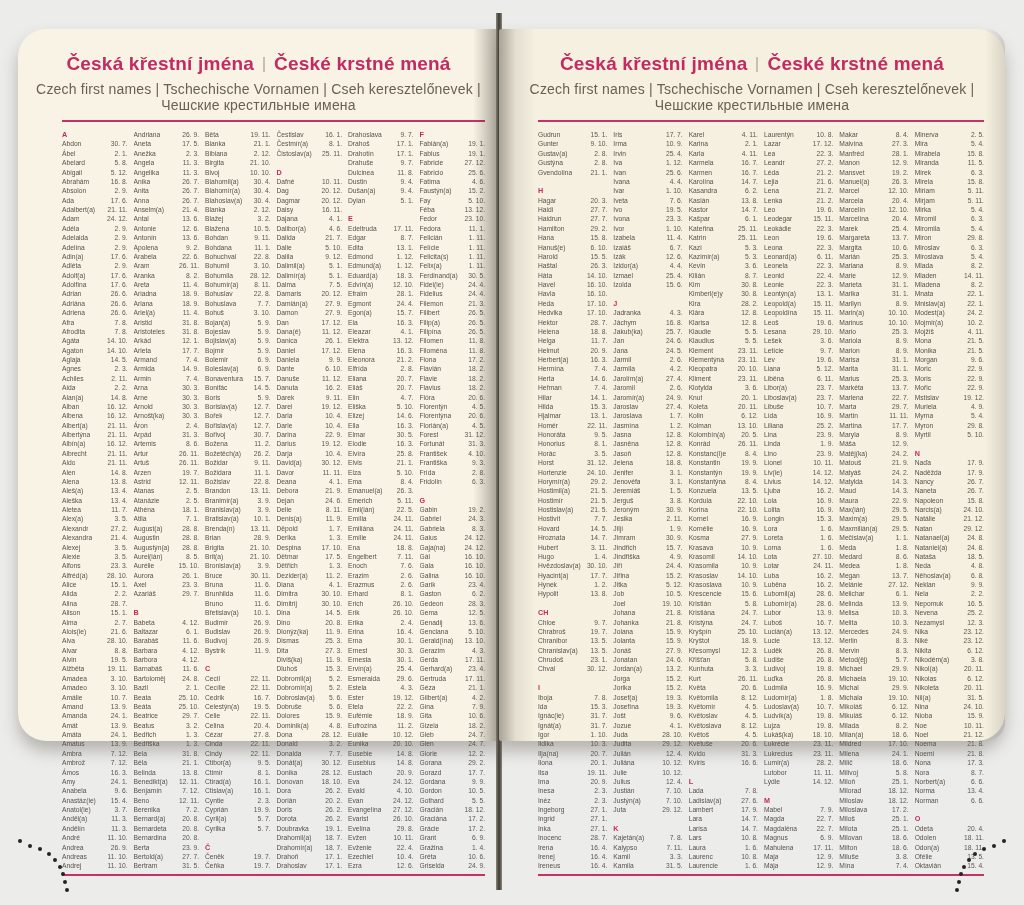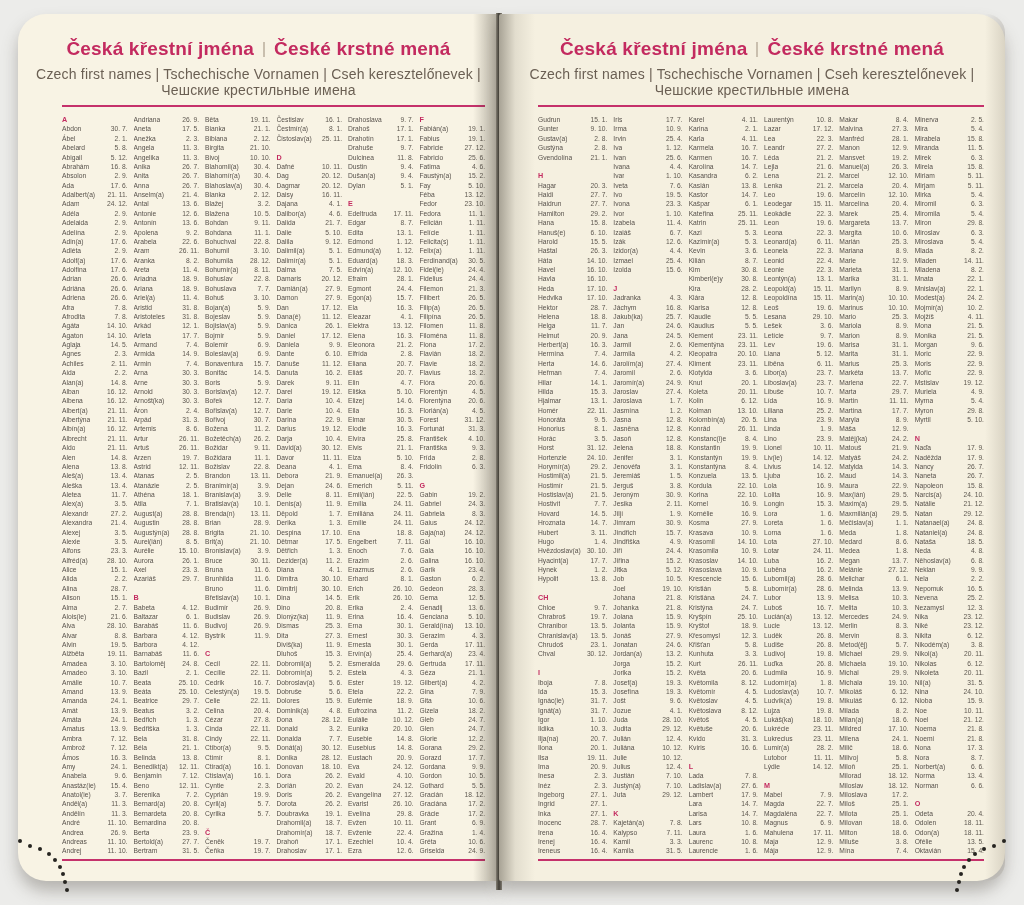--- a/index.html
+++ b/index.html
@@ -1,19 +1,19 @@
 <!DOCTYPE html>
 <html><head>
 <meta charset="utf-8">
 <style>
   html,body{margin:0;padding:0}
   body{width:1024px;height:905px;background:#ececea;position:relative;overflow:hidden;
        font-family:"Liberation Sans",sans-serif}
   .spread{position:absolute;inset:0}
-  .page{position:absolute;top:14px;height:867px;background:#f8f3e4;
+  .page{position:absolute;top:29px;height:712px;background:#f8f3e4;
         box-shadow:0 10px 16px rgba(80,75,65,.35)}
   .page.left{left:18px;width:481px;border-radius:28px 2px 2px 28px}
   .page.right{left:499px;width:506px;border-radius:2px 28px 28px 2px;background:#f5f0e0}
   .page.left::after{content:'';position:absolute;top:0;right:0;width:26px;height:100%;
         background:linear-gradient(to right,rgba(60,55,45,0),rgba(60,55,45,.40));pointer-events:none}
   .page.right::before{content:'';position:absolute;top:0;left:0;width:36px;height:100%;
         background:linear-gradient(to right,rgba(60,55,45,.42),rgba(60,55,45,.10) 45%,rgba(60,55,45,0));pointer-events:none}
   .page.right::after{content:'';position:absolute;top:0;right:0;width:20px;height:100%;
         background:linear-gradient(to left,rgba(120,110,95,.22),rgba(120,110,95,0));
         border-radius:2px 28px 28px 2px;pointer-events:none}

